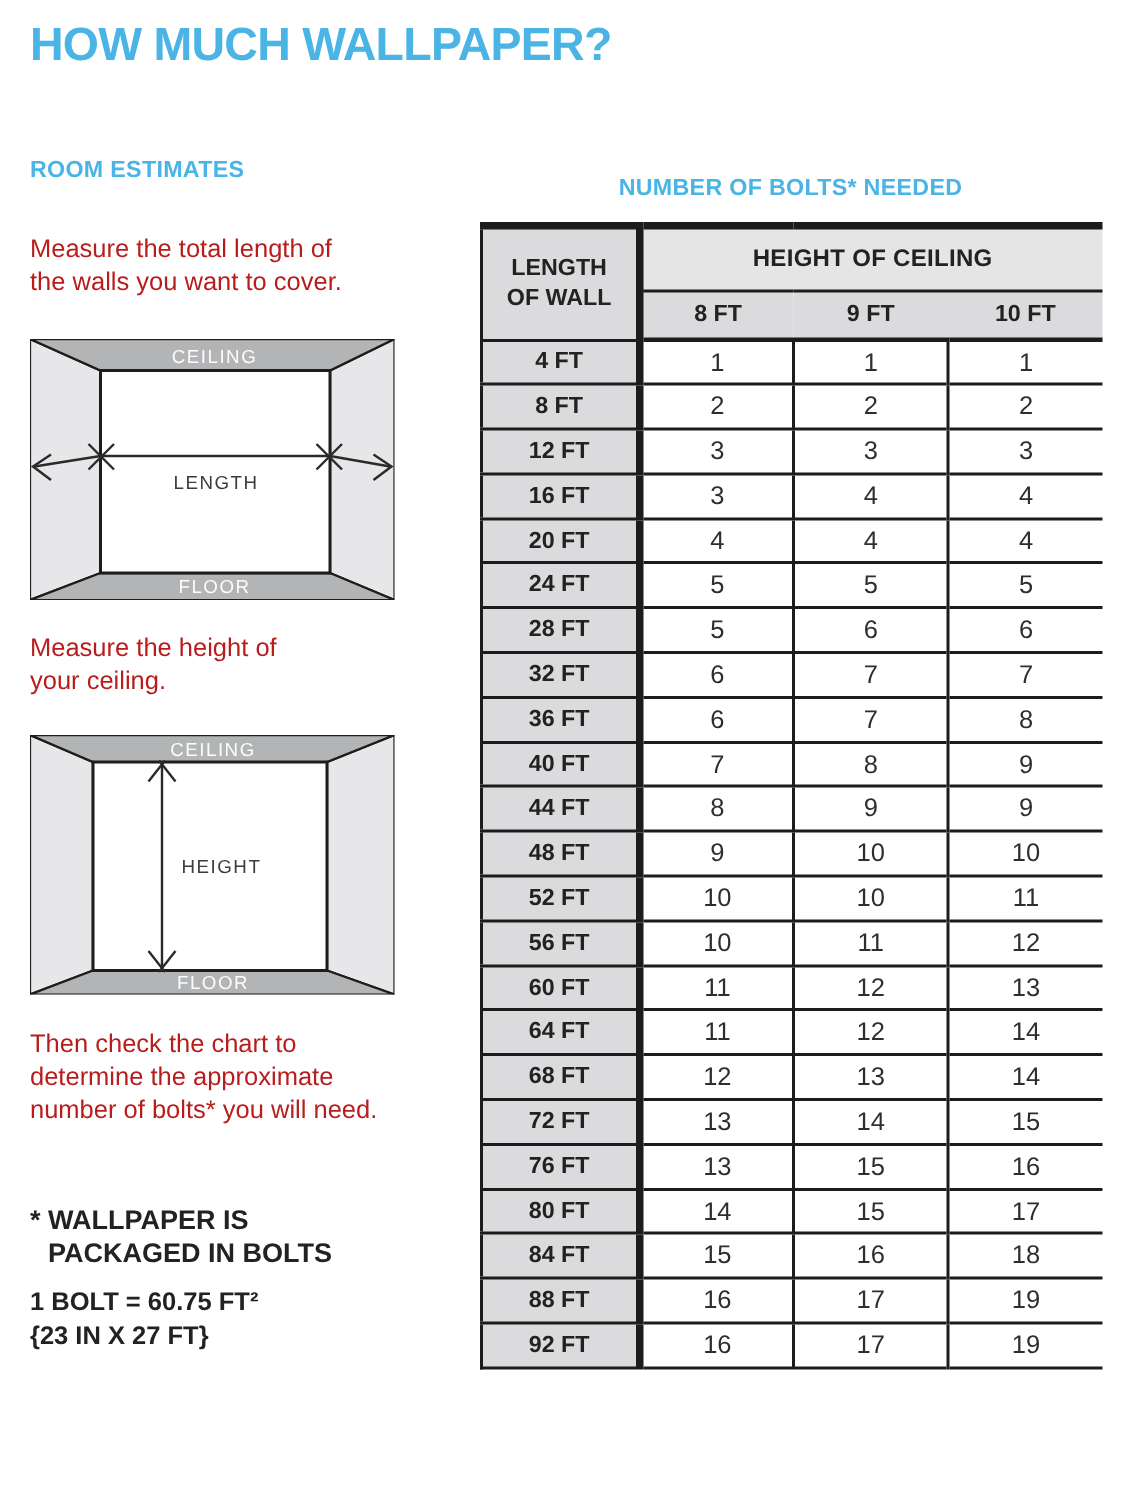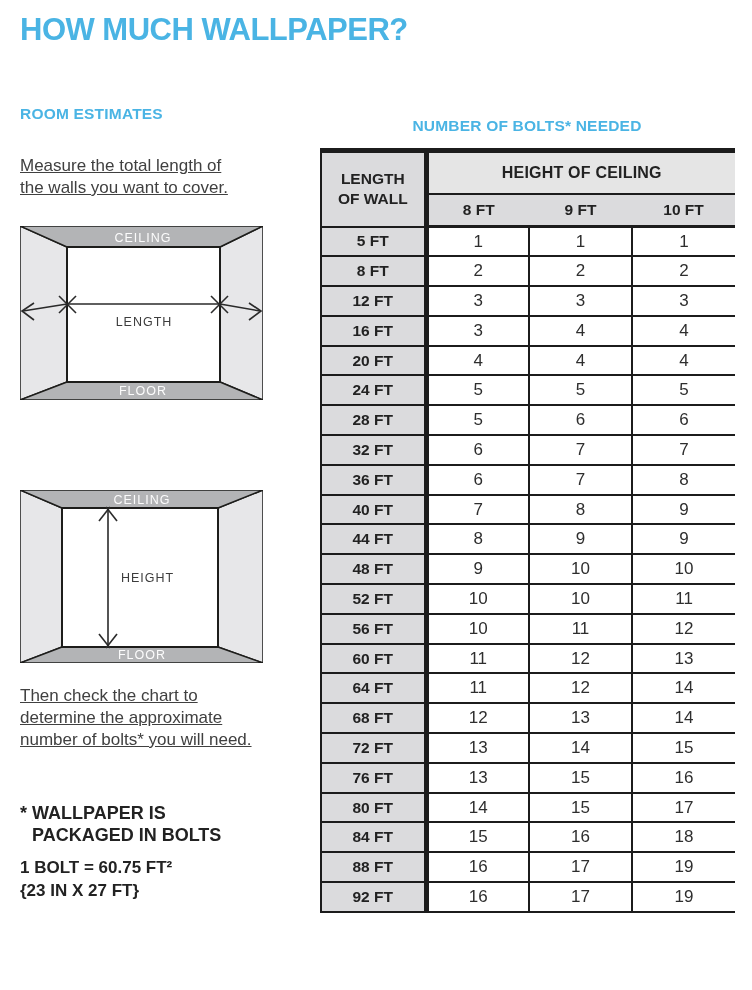--- a/index.html
+++ b/index.html
@@ -12,21 +12,21 @@
     position:absolute; left:20px; top:12px;
     font-size:31px; font-weight:700; letter-spacing:-0.5px; color:#4ab4e4;
   }
   .section-heading {
     position:absolute; font-size:15.5px; font-weight:700; color:#4ab4e4; letter-spacing:0.2px;
   }
   .heading-room { left:20px; top:105px; }
   .heading-bolts { left:320px; top:117px; width:414px; text-align:center; }
   .para {
     position:absolute; left:20px; font-size:17px; line-height:22px;
-    color:#404040; white-space:pre-line;text-decoration:underline;
+    color:#b91c1c; white-space:pre-line;
   }
   .para-length { top:155px; }
   .para-height { top:421px; }
   .para-chart  { top:685px; }
   .diagram { position:absolute; left:20px; }
   .diagram-length { top:226px; }
   .diagram-height { top:490px; }
   .footnote {
     position:absolute; left:20px; top:802px;
     font-size:18px; font-weight:700; color:#222222; line-height:22px;
@@ -101,20 +101,22 @@
       <line x1="191" y1="70" x2="208" y2="87"></line>
       <line x1="191" y1="87" x2="208" y2="70"></line>
       <polyline points="14,77 2,85 14,94"></polyline>
       <polyline points="229,77 241,85 229,94"></polyline>
     </g>
     <text class="svg-band-label" x="123" y="16" text-anchor="middle">CEILING</text>
     <text class="svg-band-label" x="123" y="169" text-anchor="middle">FLOOR</text>
     <text class="svg-dim-label" x="124" y="100" text-anchor="middle">LENGTH</text>
   </svg>
 
+  <p class="para para-height">Measure the height of
+your ceiling.</p>
 
   <svg class="diagram diagram-height" width="243" height="173" viewBox="0 0 243 173">
     <polygon points="0,0 42,18 42,157 0,173" fill="#e7e7e9" stroke="#1d1d1b" stroke-width="1.5"></polygon>
     <polygon points="243,0 198,18 198,157 243,173" fill="#e7e7e9" stroke="#1d1d1b" stroke-width="1.5"></polygon>
     <polygon points="0,0 243,0 198,18 42,18" fill="#b3b4b6" stroke="#1d1d1b" stroke-width="1.5"></polygon>
     <polygon points="0,173 243,173 198,157 42,157" fill="#b3b4b6" stroke="#1d1d1b" stroke-width="1.5"></polygon>
     <rect x="42" y="18" width="156" height="139" fill="#ffffff" stroke="#1d1d1b" stroke-width="2"></rect>
     <g stroke="#2a2a2a" stroke-width="1.6" fill="none">
       <line x1="88" y1="19" x2="88" y2="156"></line>
       <line x1="79" y1="31" x2="90" y2="17"></line>
@@ -156,21 +158,21 @@
           <th class="group-header" colspan="3">HEIGHT OF CEILING</th>
         </tr>
         <tr>
           <th class="sub-header">8 FT</th>
           <th class="sub-header">9 FT</th>
           <th class="sub-header">10 FT</th>
         </tr>
       </thead>
       <tbody>
           <tr>
-            <th class="row-label">5 FT</th>
+            <th class="row-label">4 FT</th>
             <td>1</td>
             <td>1</td>
             <td>1</td>
           </tr>
           <tr>
             <th class="row-label">8 FT</th>
             <td>2</td>
             <td>2</td>
             <td>2</td>
           </tr>

